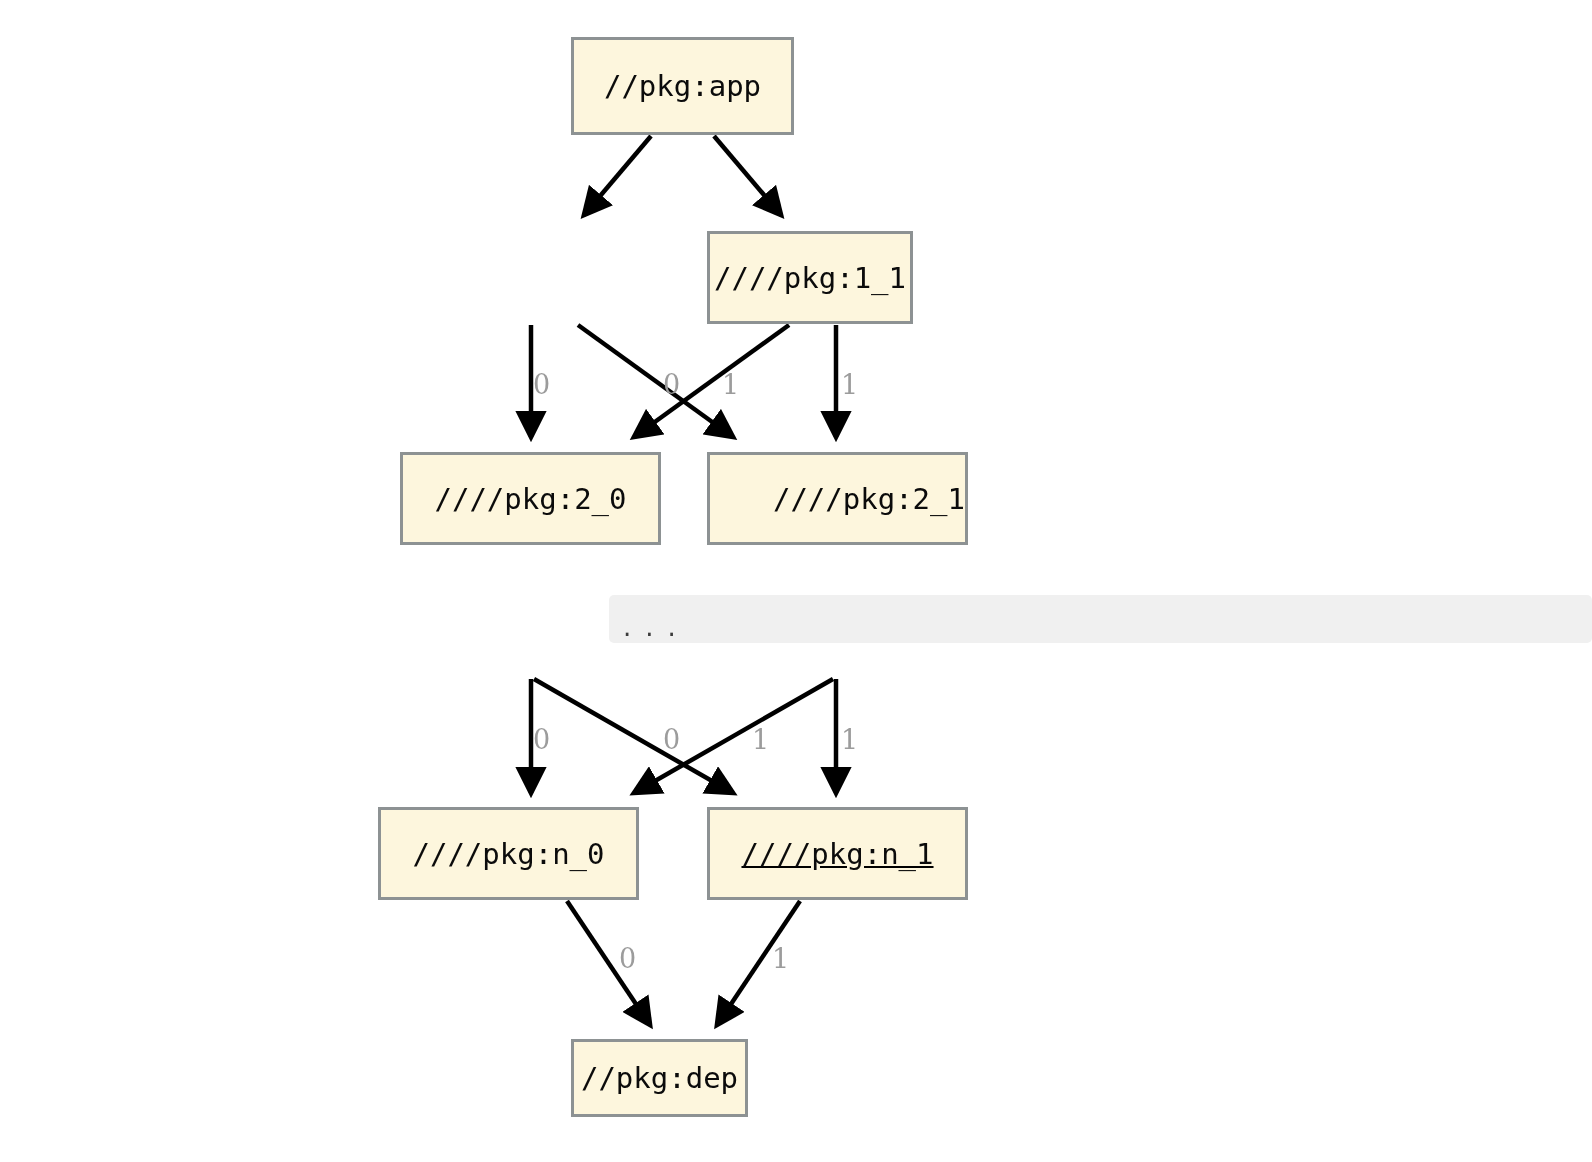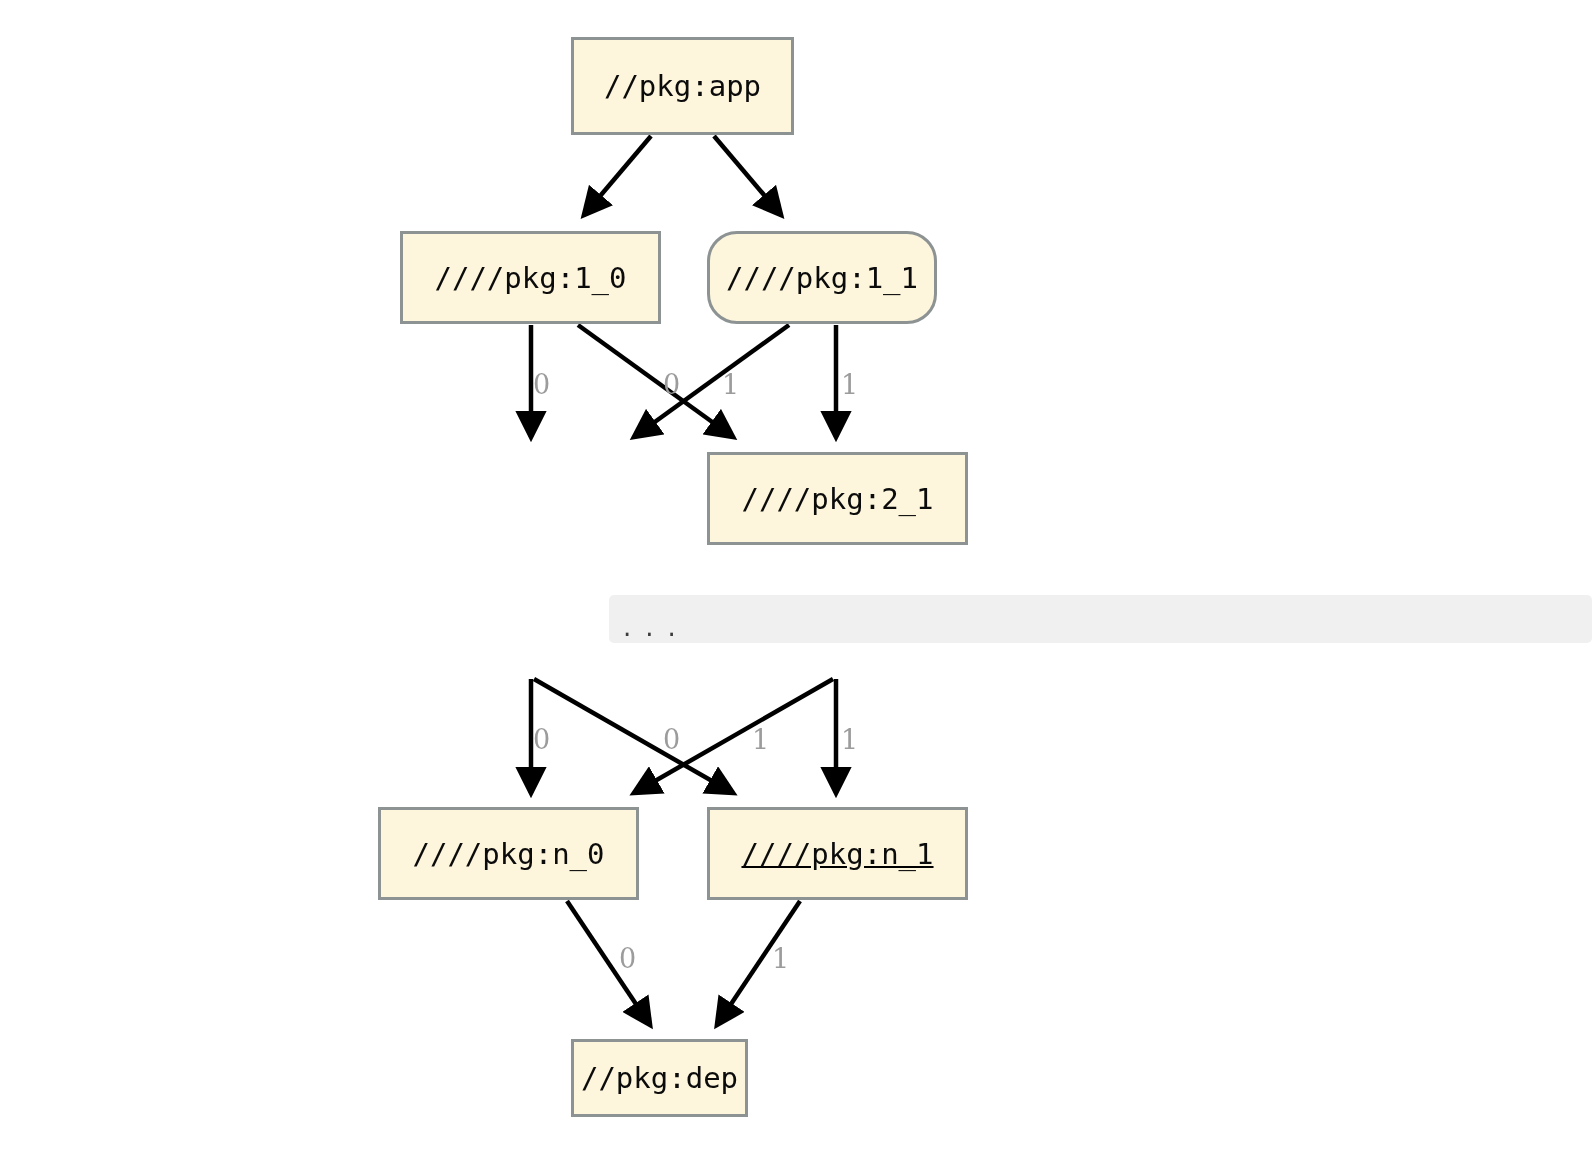--- a/index.html
+++ b/index.html
@@ -130,30 +130,30 @@
 
     <g>
       <path d="M 800 901 L 717 1025" stroke="#000000" stroke-width="4.5" fill="none" marker-end="url(#arrow)"></path>
     </g>
   </svg>
 
   <div class="node" style="left:571px; top:37px; width:223px; height:98px;">
     <span class="node-label">//pkg:app</span>
   </div>
 
-  <div class="node" style="left:400px; top:231px; width:261px; height:93px;">
-    <span class="node-label">////pkg:1_0</span>
-  </div>
 
-  <div class="node" style="left:707px; top:231px; width:230px; height:93px;border-radius:30px;">
+  <div class="node" style="left:707px; top:231px; width:206px; height:93px;">
     <span class="node-label">////pkg:1_1</span>
   </div>
 
+  <div class="node" style="left:400px; top:452px; width:261px; height:93px;">
+    <span class="node-label">////pkg:2_0</span>
+  </div>
 
-  <div class="node" style="left:707px; top:452px; width:261px; height:93px;">
+  <div class="node" style="left:707px; top:452px; width:261px; height:93px;justify-content:flex-end;">
     <span class="node-label">////pkg:2_1</span>
   </div>
 
   <div class="node" style="left:378px; top:807px; width:261px; height:93px;">
     <span class="node-label">////pkg:n_0</span>
   </div>
 
   <div class="node" style="left:707px; top:807px; width:261px; height:93px;text-decoration:underline;">
     <span class="node-label">////pkg:n_1</span>
   </div>

